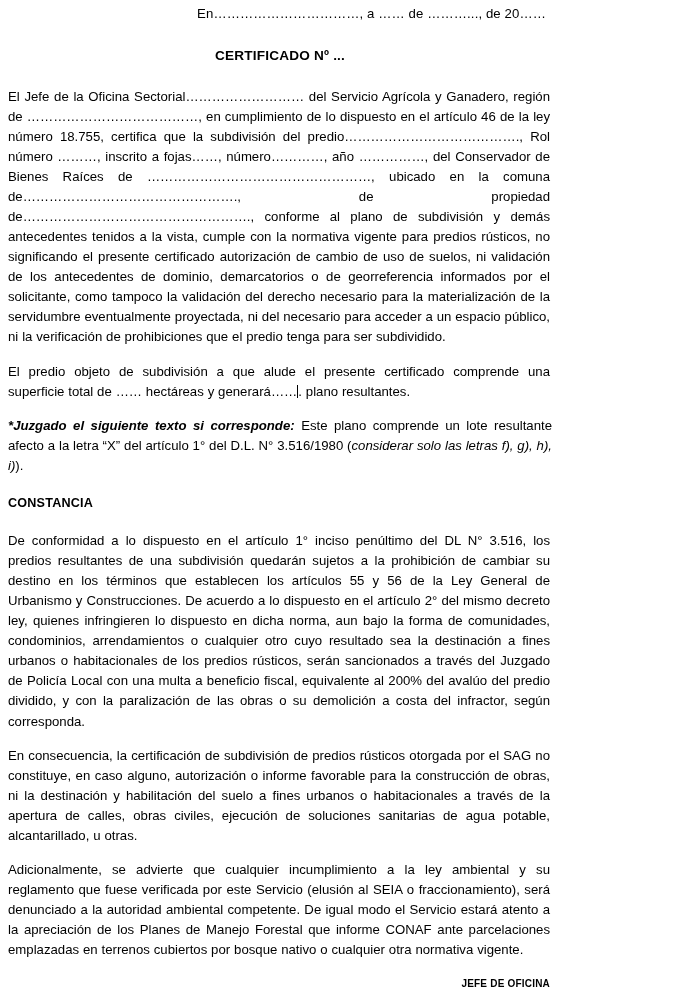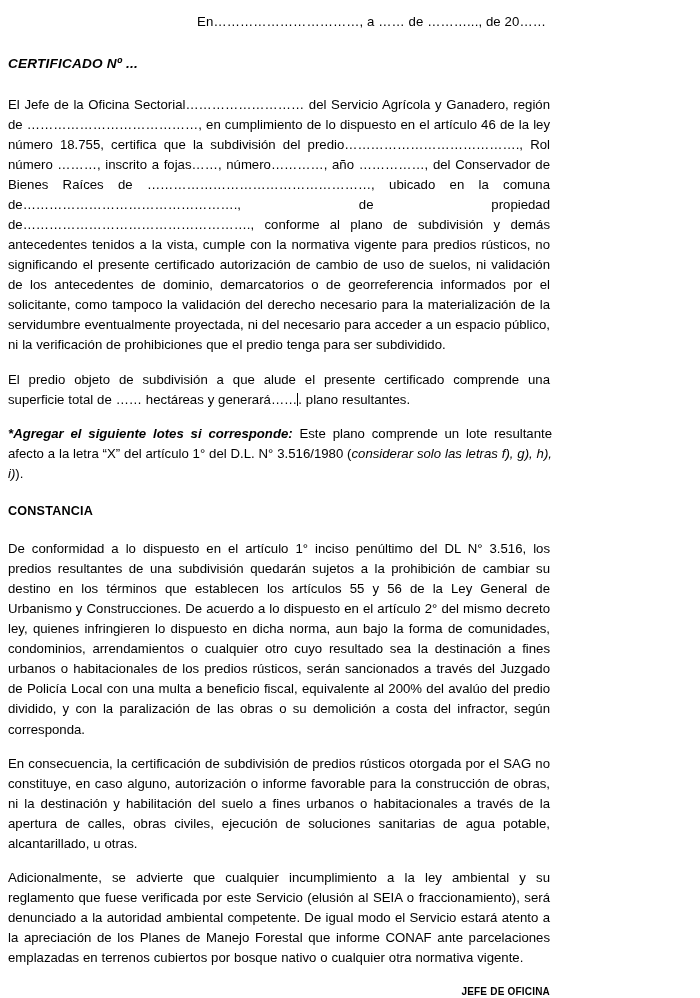--- a/index.html
+++ b/index.html
@@ -13,36 +13,36 @@
     font-family: "Liberation Sans", sans-serif;
     color: #000000;
     font-size: 13.2px;
     line-height: 1.52;
   }
   .page {
     position: relative;
     width: 560px;
     height: 998px;
     box-sizing: border-box;
-    padding: 8px 8px 0 8px;
+    padding: 0 8px 0 8px;
     overflow: hidden;
   }
   .date-line {
     text-align: right;
     margin: 4px 6px 0 0;
     font-size: 13.2px;
     letter-spacing: 0.1px;
   }
   .doc-title {
+    text-align: center;
     font-weight: bold;
     font-size: 13.6px;
     margin-top: 22px;
     margin-bottom: 20px;
     letter-spacing: 0.2px;
-    font-style: italic;
   }
   p.body-par {
     text-align: justify;
     margin: 0 2px 14px 0;
     text-justify: inter-word;
     word-spacing: 0.2px;
   }
   p.tight {
     margin-bottom: 13px;
   }
@@ -87,21 +87,21 @@
 <div class="page">
 
   <div class="date-line">En……………………………, a …… de ………..., de 20……</div>
 
   <div class="doc-title">CERTIFICADO Nº ...</div>
 
   <p class="body-par">El Jefe de la Oficina Sectorial……………………… del Servicio Agrícola y Ganadero, región de …………………………………, en cumplimiento de lo dispuesto en el artículo 46 de la ley número 18.755, certifica que la subdivisión del predio…………………………………., Rol número ………, inscrito a fojas……, número…………, año ……………, del Conservador de Bienes Raíces de ……………………………………………, ubicado en la comuna de…………………………………………., de propiedad de……………………………………………., conforme al plano de subdivisión y demás antecedentes tenidos a la vista, cumple con la normativa vigente para predios rústicos, no significando el presente certificado autorización de cambio de uso de suelos, ni validación de los antecedentes de dominio, demarcatorios o de georreferencia informados por el solicitante, como tampoco la validación del derecho necesario para la materialización de la servidumbre eventualmente proyectada, ni del necesario para acceder a un espacio público, ni la verificación de prohibiciones que el predio tenga para ser subdividido.</p>
 
   <p class="body-par"><span>El predio objeto de subdivisión a que alude el presente certificado comprende una superficie total de …… hectáreas y generará……</span><span class="caret"></span><span>. plano resultantes.</span></p>
 
-  <p class="note-par"><span class="note-lead">*Agregar el siguiente lotes si corresponde:</span><span> Este plano comprende un lote resultante afecto a la letra “X” del artículo 1° del D.L. N° 3.516/1980 (</span><em class="ital">considerar solo las letras f), g), h), i)</em><span>).</span></p>
+  <p class="note-par"><span class="note-lead">*Juzgado el siguiente texto si corresponde:</span><span> Este plano comprende un lote resultante afecto a la letra “X” del artículo 1° del D.L. N° 3.516/1980 (</span><em class="ital">considerar solo las letras f), g), h), i)</em><span>).</span></p>
 
   <div class="section-title">CONSTANCIA</div>
 
   <p class="body-par">De conformidad a lo dispuesto en el artículo 1° inciso penúltimo del DL N° 3.516, los predios resultantes de una subdivisión quedarán sujetos a la prohibición de cambiar su destino en los términos que establecen los artículos 55 y 56 de la Ley General de Urbanismo y Construcciones. De acuerdo a lo dispuesto en el artículo 2° del mismo decreto ley, quienes infringieren lo dispuesto en dicha norma, aun bajo la forma de comunidades, condominios, arrendamientos o cualquier otro cuyo resultado sea la destinación a fines urbanos o habitacionales de los predios rústicos, serán sancionados a través del Juzgado de Policía Local con una multa a beneficio fiscal, equivalente al 200% del avalúo del predio dividido, y con la paralización de las obras o su demolición a costa del infractor, según corresponda.</p>
 
   <p class="body-par">En consecuencia, la certificación de subdivisión de predios rústicos otorgada por el SAG no constituye, en caso alguno, autorización o informe favorable para la construcción de obras, ni la destinación y habilitación del suelo a fines urbanos o habitacionales a través de la apertura de calles, obras civiles, ejecución de soluciones sanitarias de agua potable, alcantarillado, u otras.</p>
 
   <p class="body-par tight">Adicionalmente, se advierte que cualquier incumplimiento a la ley ambiental y su reglamento que fuese verificada por este Servicio (elusión al SEIA o fraccionamiento), será denunciado a la autoridad ambiental competente. De igual modo el Servicio estará atento a la apreciación de los Planes de Manejo Forestal que informe CONAF ante parcelaciones emplazadas en terrenos cubiertos por bosque nativo o cualquier otra normativa vigente.</p>
 
   <div class="signature">JEFE DE OFICINA</div>

